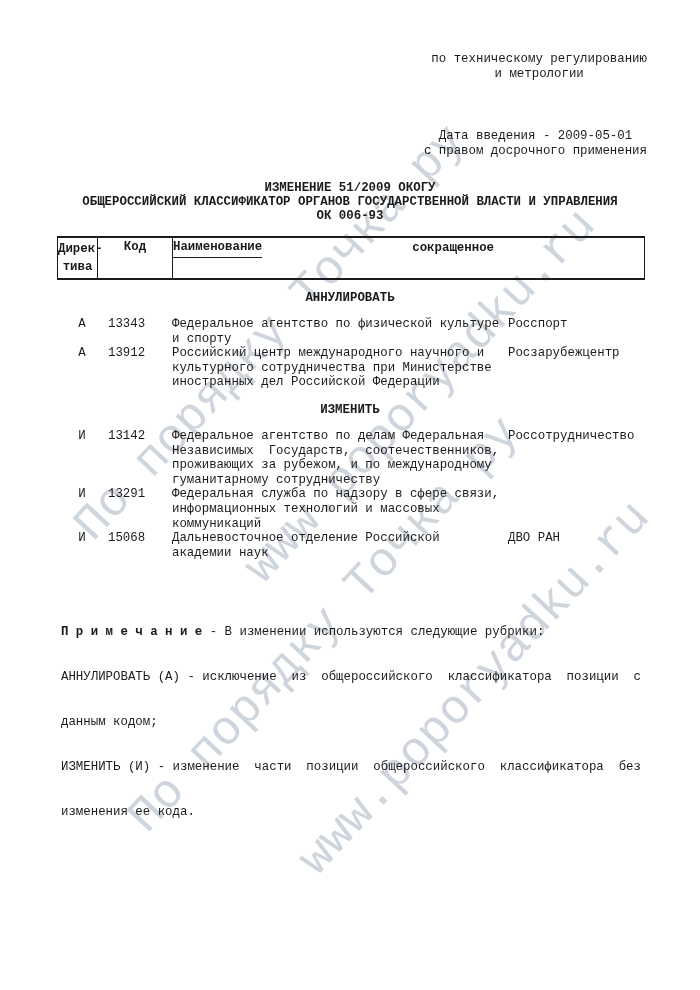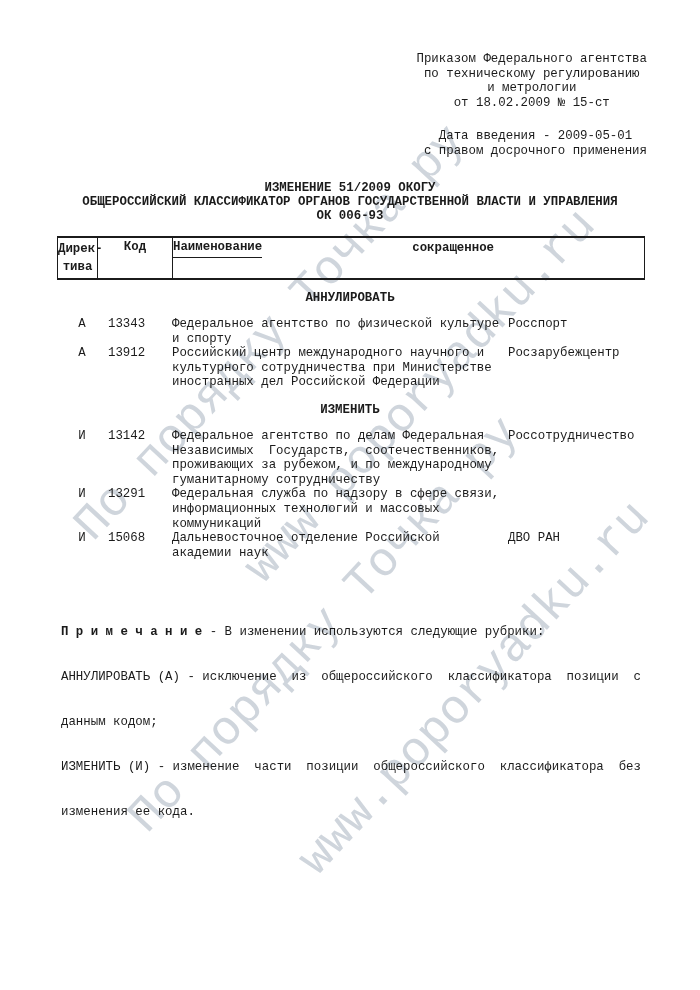--- a/index.html
+++ b/index.html
@@ -66,24 +66,22 @@
   <div class="wm wm-a">
     <div class="wm-l1">По порядку Точка ру</div>
     <div class="wm-l2">www.poporyadku.ru</div>
   </div>
   <div class="wm wm-b">
     <div class="wm-l1">По порядку Точка ру</div>
     <div class="wm-l2">www.poporyadku.ru</div>
   </div>
 
   <div class="approval">
-    <div>Приказом Федерального агентства</div>
     <div>по техническому регулированию</div>
     <div>и метрологии</div>
-    <div>от 18.02.2009 № 15-ст</div>
   </div>
 
   <div class="intro">
     <div>Дата введения - 2009-05-01</div>
     <div>с правом досрочного применения</div>
   </div>
 
   <div class="title">
     <div>ИЗМЕНЕНИЕ 51/2009 ОКОГУ</div>
     <div>ОБЩЕРОССИЙСКИЙ КЛАССИФИКАТОР ОРГАНОВ ГОСУДАРСТВЕННОЙ ВЛАСТИ И УПРАВЛЕНИЯ</div>

